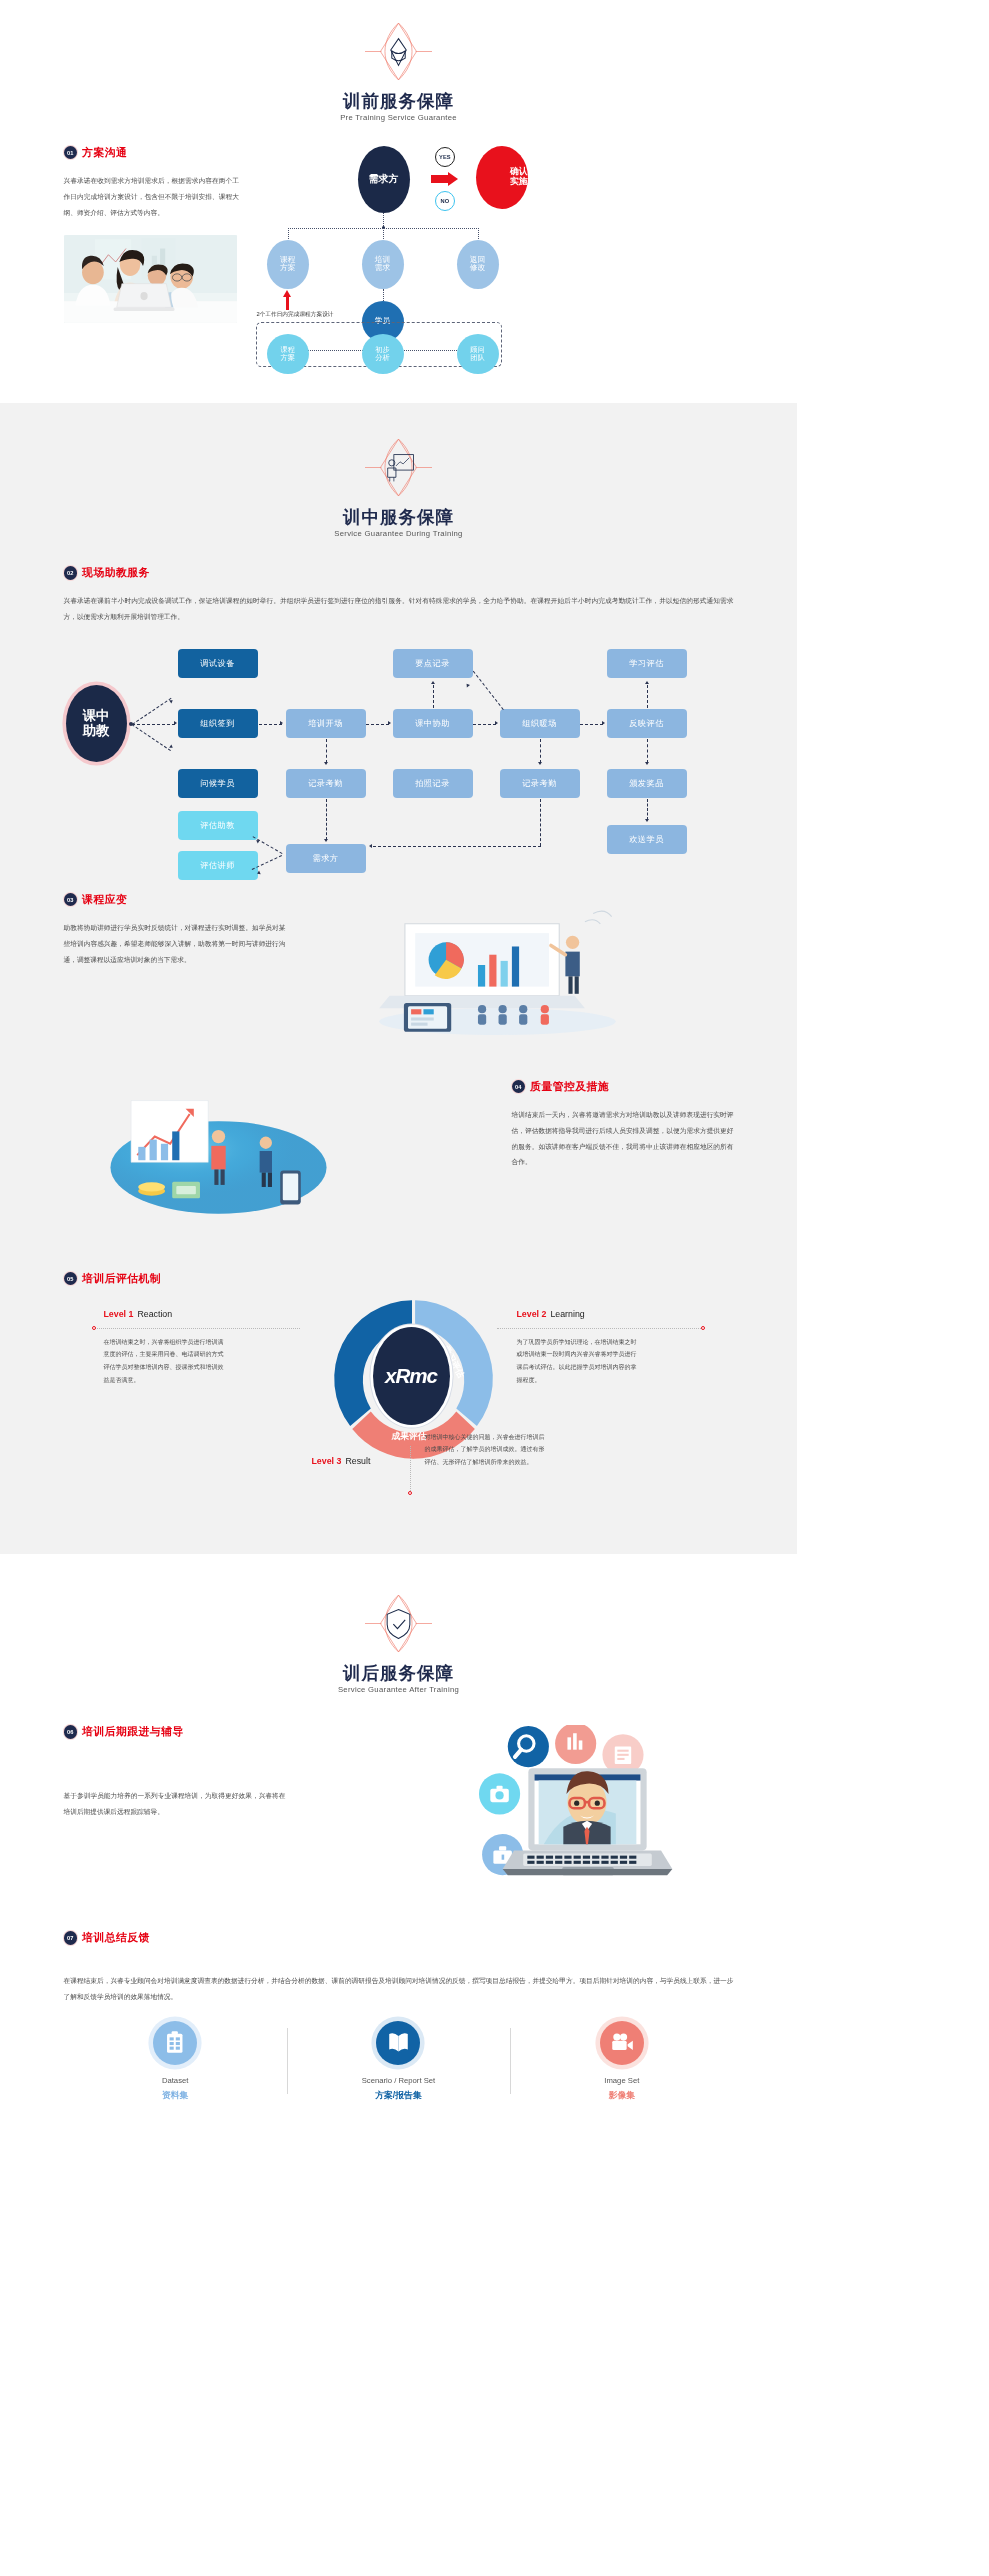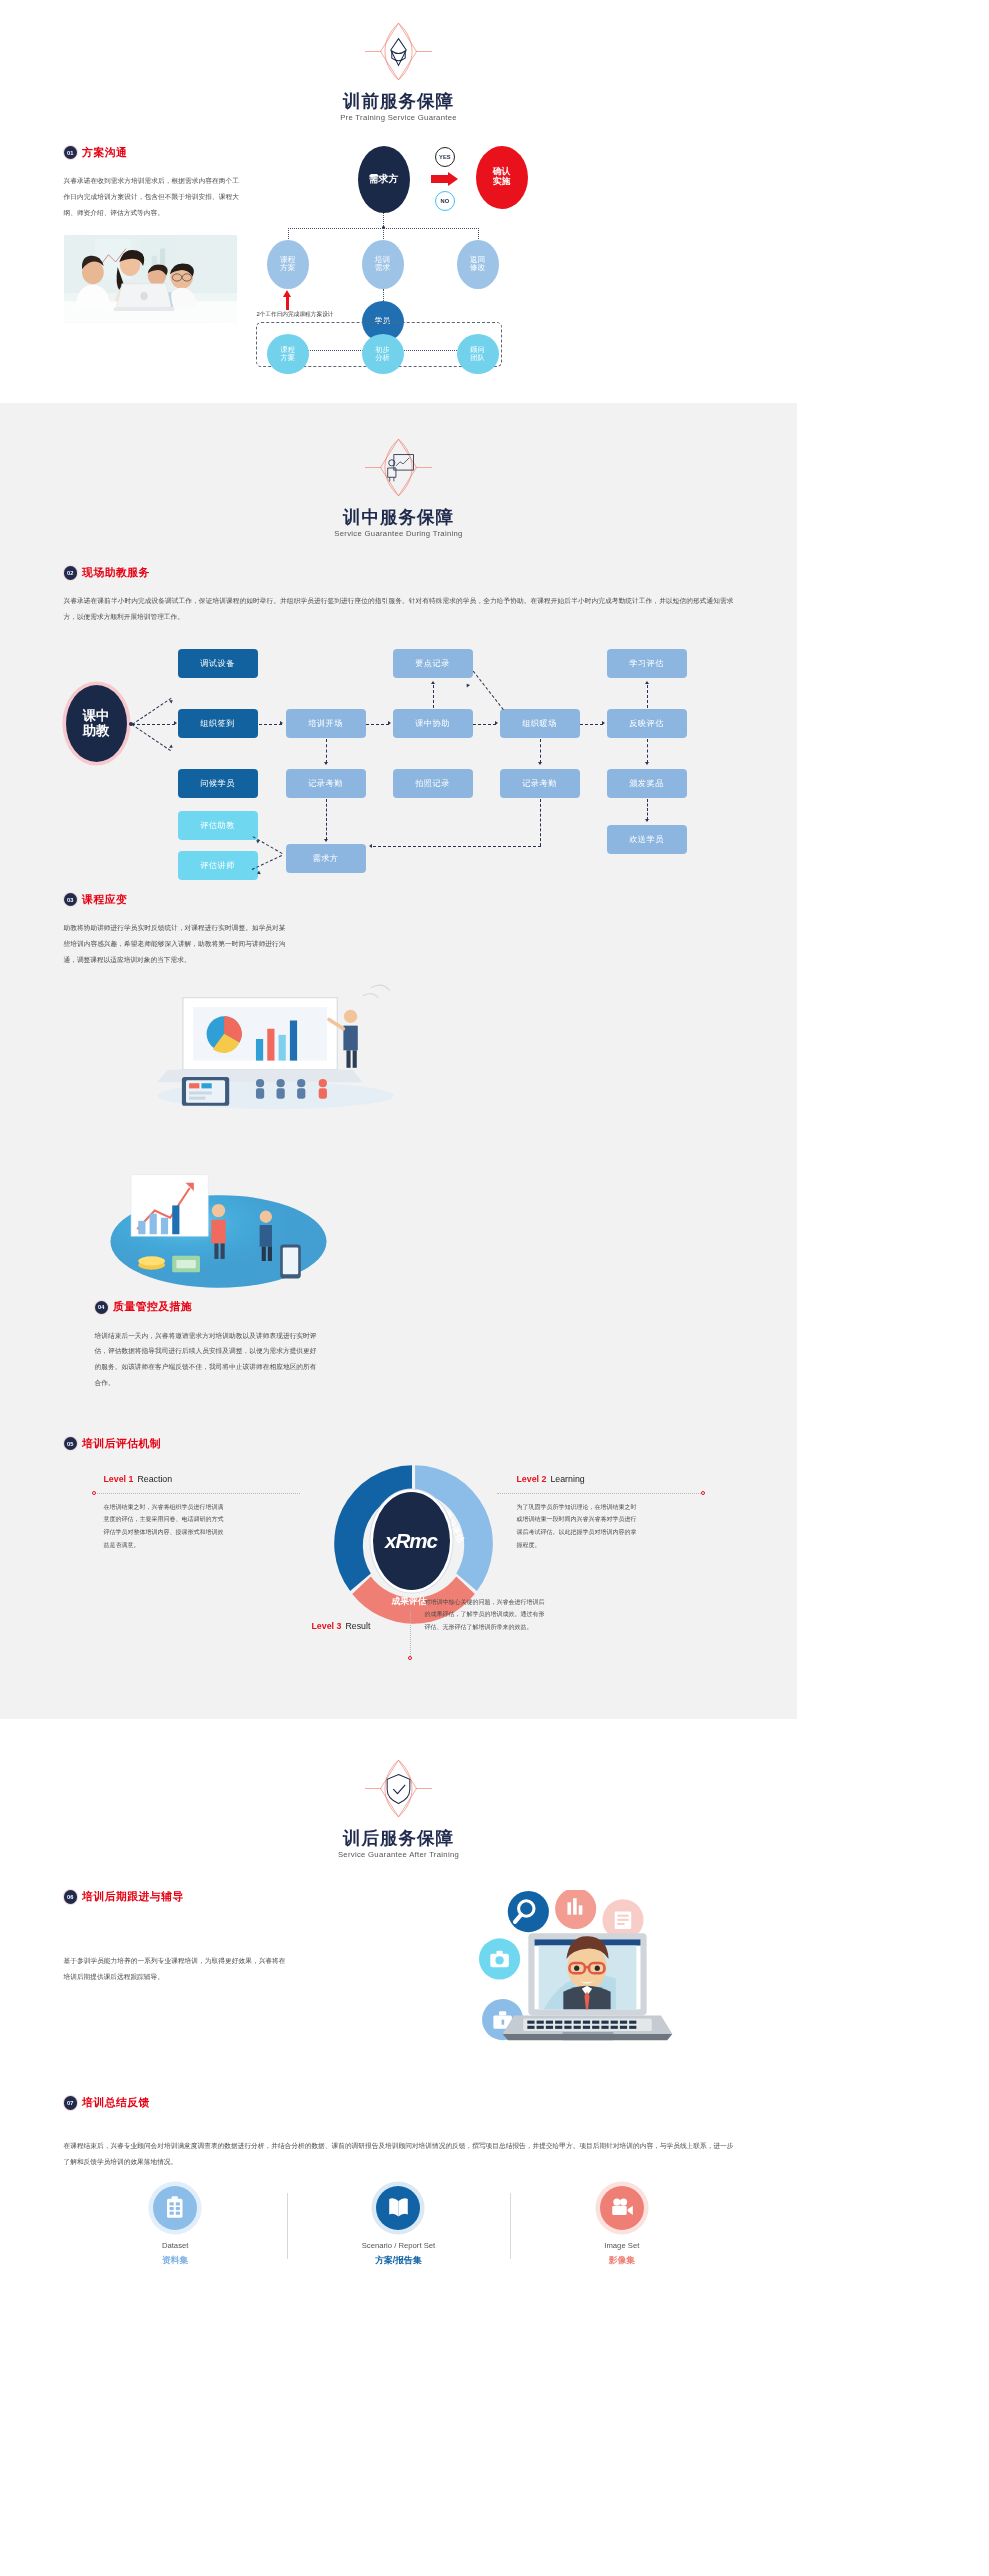--- a/index.html
+++ b/index.html
@@ -234,21 +234,21 @@
             <div class="node-ellipse e-dark" style="left:98px; top:0px; width:52px; height:67px; font-size:9.8px;">需求方</div>
 
             <div class="yesno yes" style="left:175px; top:1px;">YES</div>
             <div class="yesno no" style="left:175px; top:45px;">NO</div>
 
             <div class="big-red-arrow" style="left:171px; top:26px;">
               <div class="bra-stem"></div>
                 <div class="bra-head"></div>
             </div>
 
-            <div class="node-ellipse e-red" style="left:216px; top:0px; width:52px; height:63px; font-size:8.8px; flex-direction:column;">
+            <div class="node-ellipse e-red" style="left:216px; top:0px; width:52px; height:63px; font-size:8.8px; flex-direction:column;align-items:flex-end;">
               <span>确认</span>
                 <span>实施</span>
             </div>
 
             <div class="vline" style="left:123px; top:67px; height:15.5px;"></div>
             <div class="joint" style="left:122px; top:80px;"></div>
             <div class="hline" style="left:28px; top:82px; width:191px;"></div>
             <div class="vline" style="left:28px; top:82px; height:11.3px;"></div>
             <div class="vline" style="left:218px; top:82px; height:11.3px;"></div>
             <div class="vline" style="left:123px; top:82px; height:11.3px;"></div>
@@ -397,21 +397,21 @@
           <div class="ar-h" style="left:309px; top:208px; width:168px;"></div>
           <div class="ah-l" style="left:305px; top:206px;"></div>
 
           <div class="diag" style="left:218px; top:216px; width:34px; transform:rotate(-150deg);"></div>
           <div class="ah-r" style="left:192px; top:201px; transform:rotate(-150deg);"></div>
           <div class="diag" style="left:218px; top:218px; width:33px; transform:rotate(155deg);"></div>
           <div class="ah-r" style="left:193px; top:233px; transform:rotate(155deg);"></div>
         </div>
       </div>
 
-      <div class="two-col" style="padding-top:39px;flex-direction:column;">
+      <div class="two-col" style="padding-top:39px;">
         <div class="col-text">
           <div class="sub-head">
             <div class="num-badge">03</div>
             <div class="sub-title">课程应变</div>
           </div>
           <div class="body-text">助教将协助讲师进行学员实时反馈统计，对课程进行实时调整。如学员对某些培训内容感兴趣，希望老师能够深入讲解，助教将第一时间与讲师进行沟通，调整课程以适应培训对象的当下需求。</div>
         </div>
         <div class="col-art">
           <svg width="309" height="144" viewBox="0 0 600 280" style="margin-left:57px;">
             <ellipse cx="300" cy="250" rx="230" ry="26" fill="#e6eef5"></ellipse>
@@ -455,21 +455,21 @@
                 <rect x="384" y="236" width="16" height="20" rx="4"></rect>
             </g>
             <g stroke="#cfd8e0" stroke-width="2" fill="none">
               <path d="M470 56 q18 -10 30 4"></path>
                 <path d="M486 40 q22 -12 36 6"></path>
             </g>
           </svg>
         </div>
       </div>
 
-      <div class="two-col" style="padding-top:41px;flex-direction:column;">
+      <div class="two-col" style="padding-top:41px;">
         <div class="col-art" style="order:1;">
           <svg width="309" height="144" viewBox="0 0 600 280">
             <ellipse cx="300" cy="170" rx="210" ry="90" fill="#2f9fd6" opacity=".85"></ellipse>
             <ellipse cx="300" cy="170" rx="210" ry="90" fill="url(#g1)"></ellipse>
             <defs>
               <radialGradient id="g1" cx="35%" cy="30%">
                 <stop offset="0%" stop-color="#7fd7f2"></stop>
                 <stop offset="60%" stop-color="#2f9fd6" stop-opacity=".3"></stop>
                 <stop offset="100%" stop-color="#1d6fae" stop-opacity=".2"></stop>
               </radialGradient>

